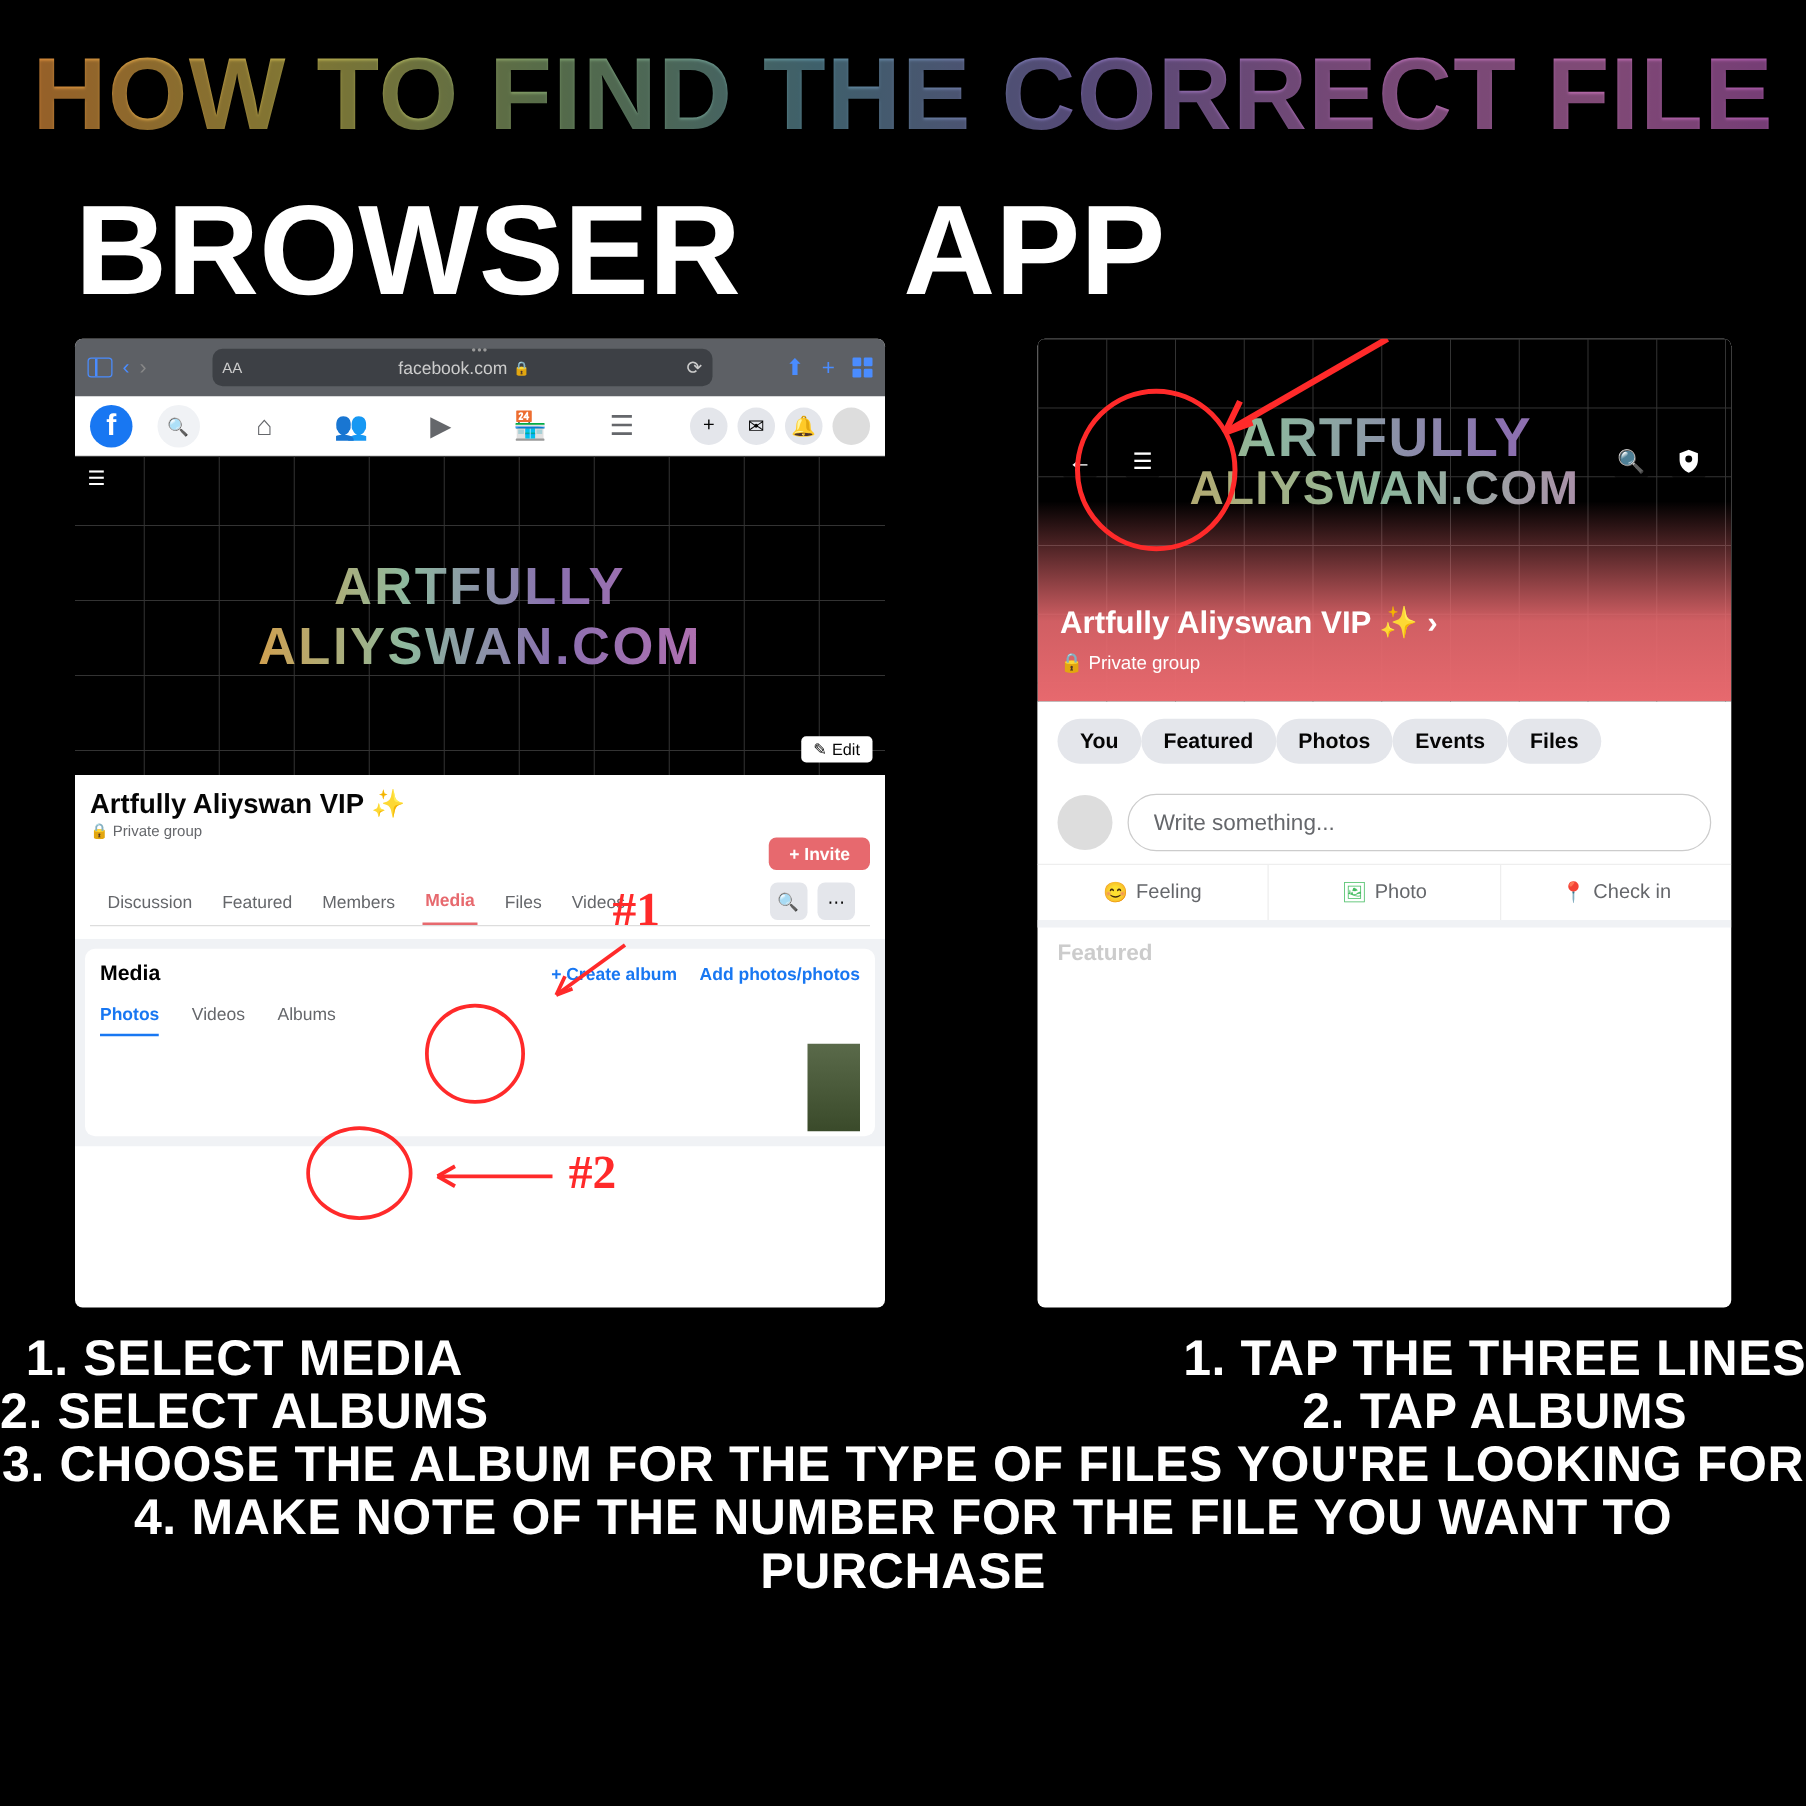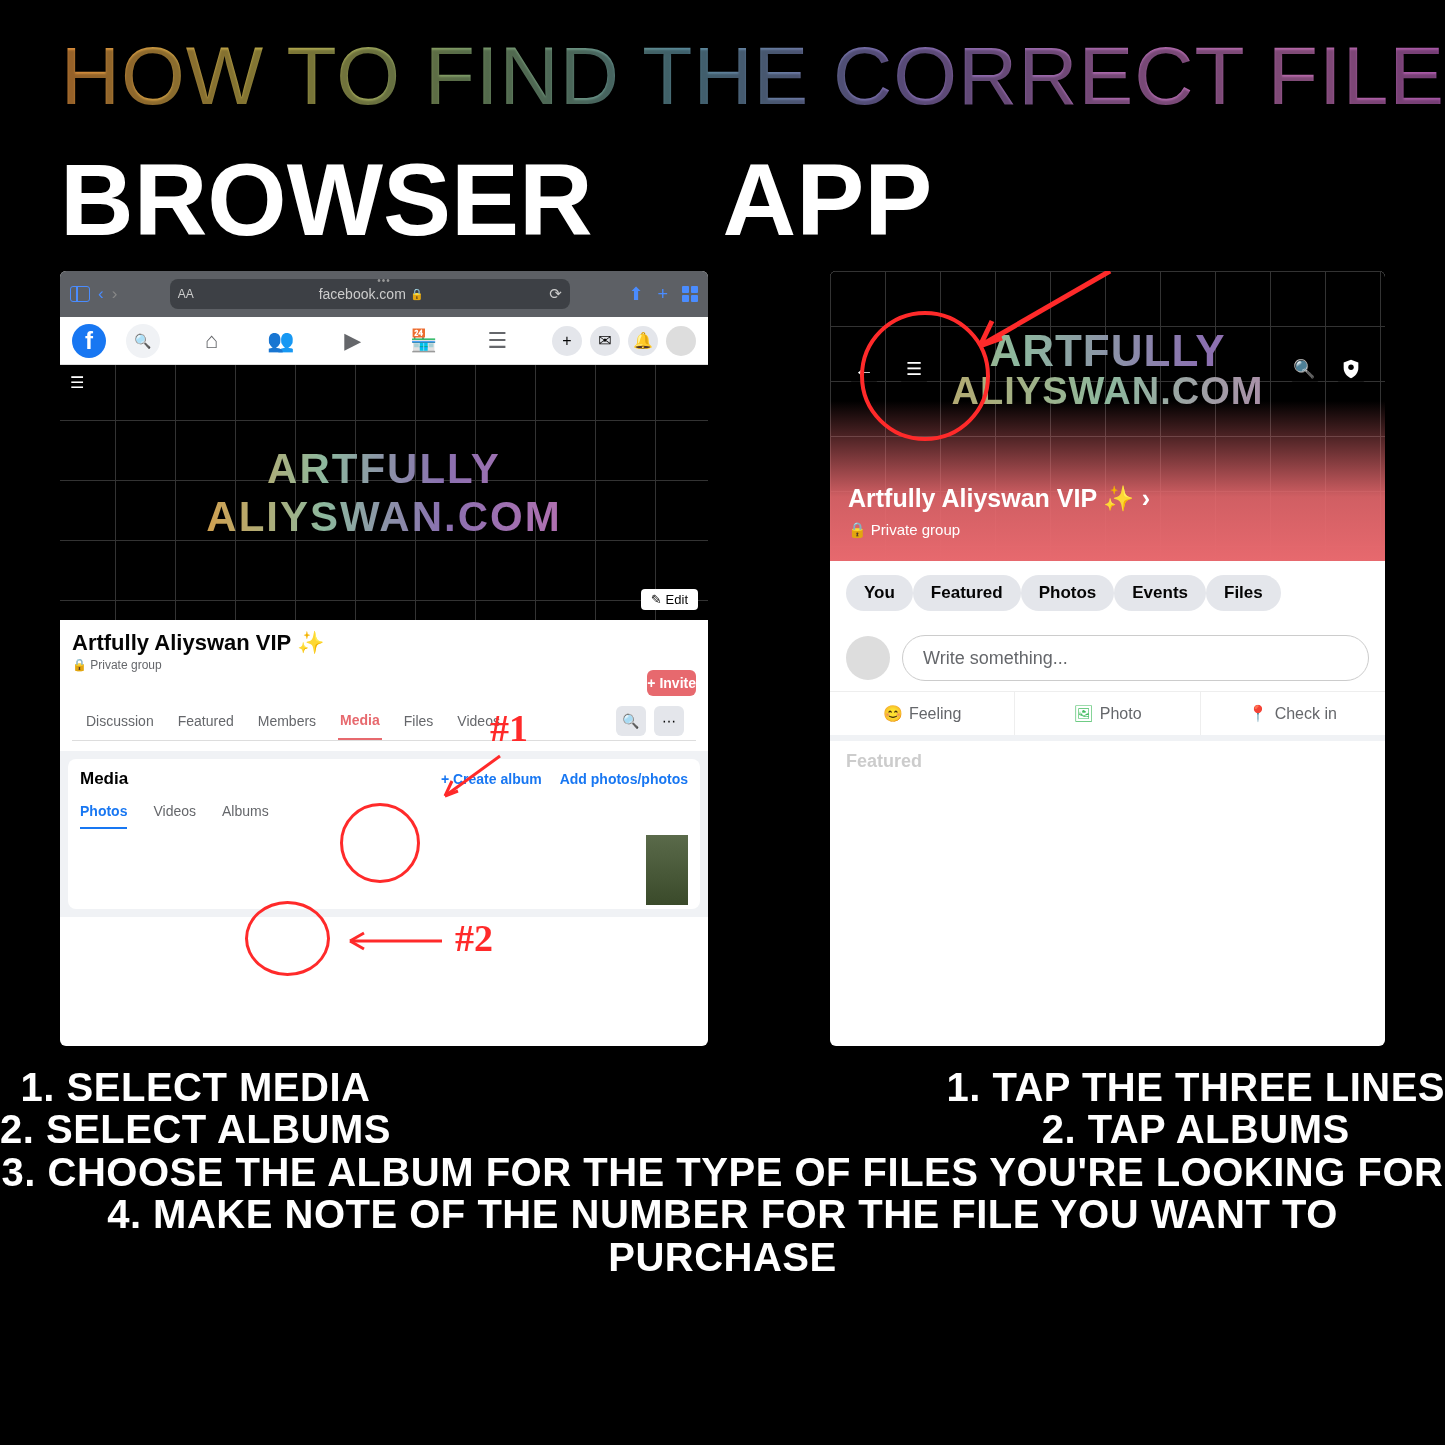--- a/index.html
+++ b/index.html
@@ -1,17 +1,17 @@
 <!DOCTYPE html>
 <html><head>
   <meta charset="utf-8">
   <style>
     * {margin:0;padding:0;box-sizing:border-box;font-family:-apple-system,BlinkMacSystemFont,"Segoe UI",Helvetica,Arial,sans-serif;}
     body {background:#000;width:1445px;height:1445px;overflow:hidden;position:relative;}
-    .main-title {text-align:right;font-size:82px;font-weight:400;letter-spacing:1px;margin-top:35px;line-height:1;font-family:Impact,Haettenschweiler,"Arial Narrow Bold",sans-serif;}
+    .main-title {text-align:center;font-size:82px;font-weight:700;letter-spacing:1px;margin-top:35px;line-height:1;font-family:Impact,Haettenschweiler,"Arial Narrow Bold",sans-serif;}
     .main-title span {background:linear-gradient(90deg,#d88a3a 0%,#b8aa4a 15%,#7a9a6a 30%,#5a8a9a 45%,#7a6aaa 60%,#a868aa 75%,#b86aaa 90%,#a858a8 100%);-webkit-background-clip:text;background-clip:text;-webkit-text-fill-color:transparent;text-shadow:0 2px 2px rgba(0,0,0,.3);}
     .section-row {display:flex;justify-content:space-between;padding:0 60px;margin-top:25px;}
     .section-title {color:#fff;font-size:102px;font-weight:900;font-family:Impact,Haettenschweiler,"Arial Narrow Bold",sans-serif;letter-spacing:0px;flex:1;}
     .screens-row {display:flex;justify-content:space-between;padding:0 60px;margin-top:12px;gap:68px;}
     .browser-shot {width:648px;height:775px;background:#fff;border-radius:6px;overflow:hidden;position:relative;}
     .app-shot {width:555px;height:775px;background:#fff;border-radius:6px;overflow:hidden;position:relative;}
     
     .safari-bar {height:46px;background:#5d6065;display:flex;align-items:center;padding:0 10px;gap:8px;position:relative;}
     .safari-bar .dots {position:absolute;top:4px;left:50%;transform:translateX(-50%);color:#999;font-size:10px;letter-spacing:1px;}
     .sq-icon {width:20px;height:16px;border:1.5px solid #4a8cff;border-radius:3px;position:relative;}
@@ -36,21 +36,21 @@
     .cover {height:255px;background:#000;position:relative;background-image:linear-gradient(#333 1px,transparent 1px),linear-gradient(90deg,#333 1px,transparent 1px);background-size:60px 60px;background-position:-5px -5px;}
     .cover-text {position:absolute;top:50%;left:50%;transform:translate(-50%,-50%);text-align:center;font-weight:900;font-family:Impact,sans-serif;letter-spacing:2px;}
     .cover-text .l1{font-size:42px;background:linear-gradient(90deg,#d0a050,#8db89e,#8a70b0,#b070b0);-webkit-background-clip:text;-webkit-text-fill-color:transparent;}
     .cover-text .l2{font-size:42px;background:linear-gradient(90deg,#d0a050,#8db89e,#8a70b0,#b070b0);-webkit-background-clip:text;-webkit-text-fill-color:transparent;}
     .hamb{position:absolute;top:8px;left:10px;color:#fff;font-size:16px;}
     .edit-btn {position:absolute;bottom:10px;right:10px;background:#fff;border-radius:4px;padding:3px 10px;font-size:13px;color:#050505;display:flex;gap:4px;align-items:center;}
     
     .group-info {padding:10px 12px;background:#fff;position:relative;}
     .group-name {font-size:22px;font-weight:700;color:#050505;}
     .group-priv {font-size:12px;color:#65676b;margin-top:2px;}
-    .invite-btn {position:absolute;right:12px;top:50px;background:#e7696e;color:#fff;border-radius:6px;padding:5px 0;font-size:14px;font-weight:600;}
+    .invite-btn {position:absolute;right:12px;top:50px;background:#e7696e;color:#fff;border-radius:6px;padding:5px 16px;font-size:14px;font-weight:600;}
     
     .tabs-row {display:flex;gap:20px;padding:0 12px;margin-top:30px;border-bottom:1px solid #ddd;font-size:14px;color:#65676b;align-items:center;}
     .tabs-row .tab{padding:10px 2px;cursor:pointer;}
     .tabs-row .tab.active{color:#e7696e;border-bottom:2px solid #e7696e;font-weight:600;}
     .tabs-right{margin-left:auto;display:flex;gap:8px;}
     .tabs-right .ico{width:30px;height:30px;background:#e4e6eb;border-radius:6px;display:flex;align-items:center;justify-content:center;font-size:14px;color:#050505;}
     
     .media-panel {background:#f0f2f5;padding:8px;}
     .media-card {background:#fff;border-radius:8px;padding:10px 12px;}
     .media-title-row{display:flex;align-items:center;justify-content:space-between;}

